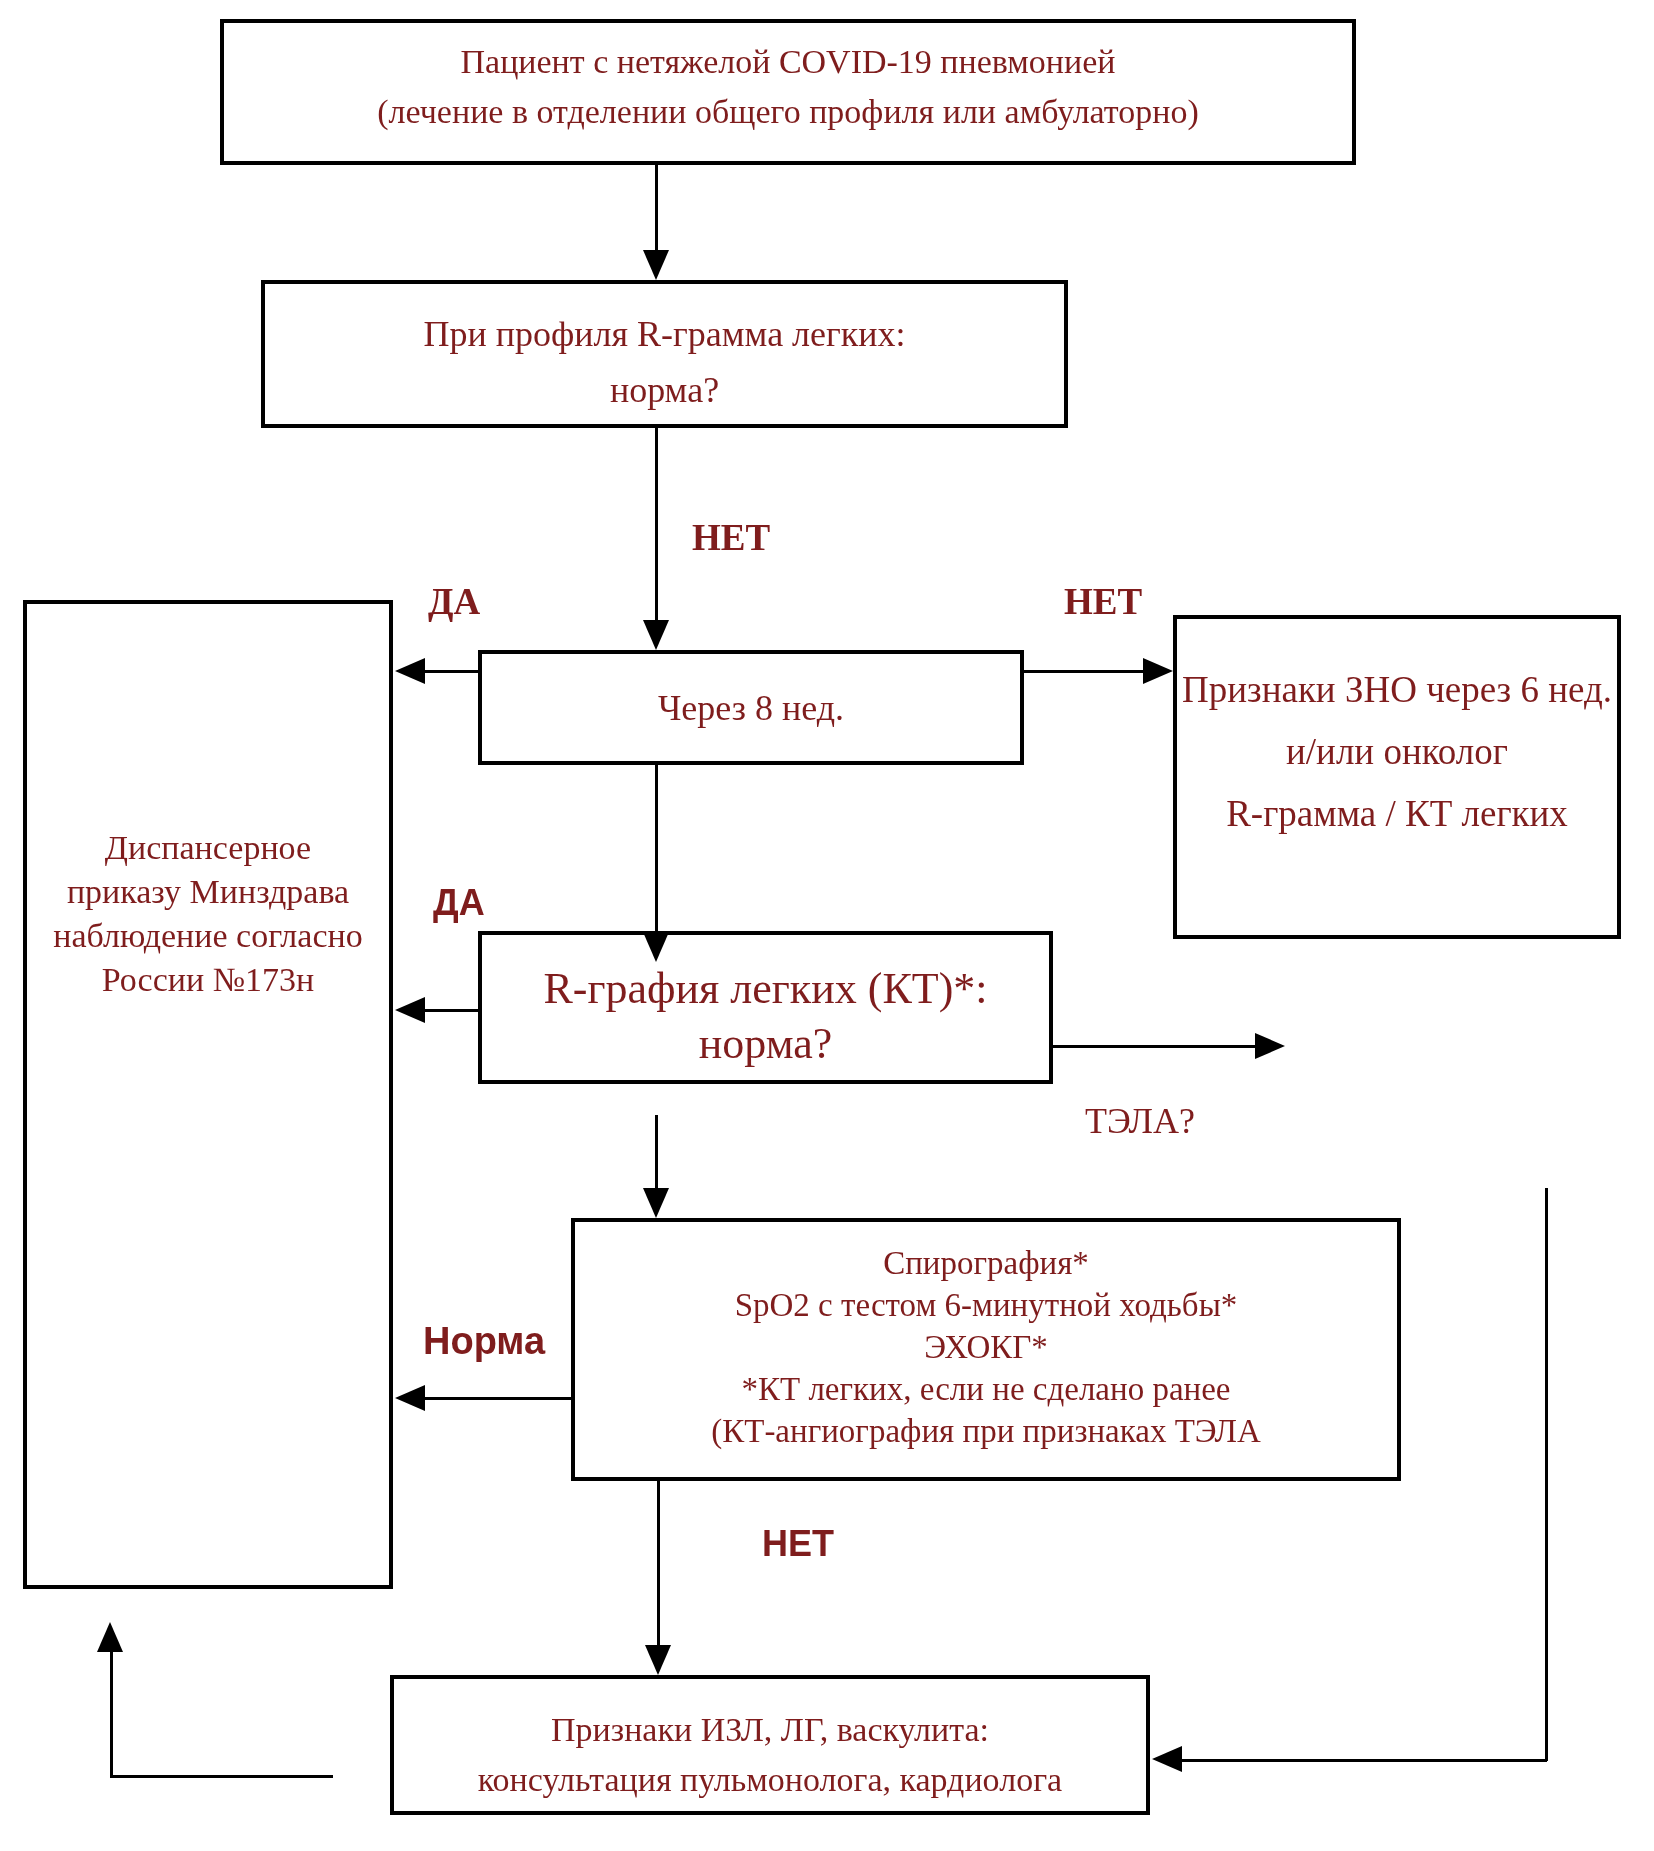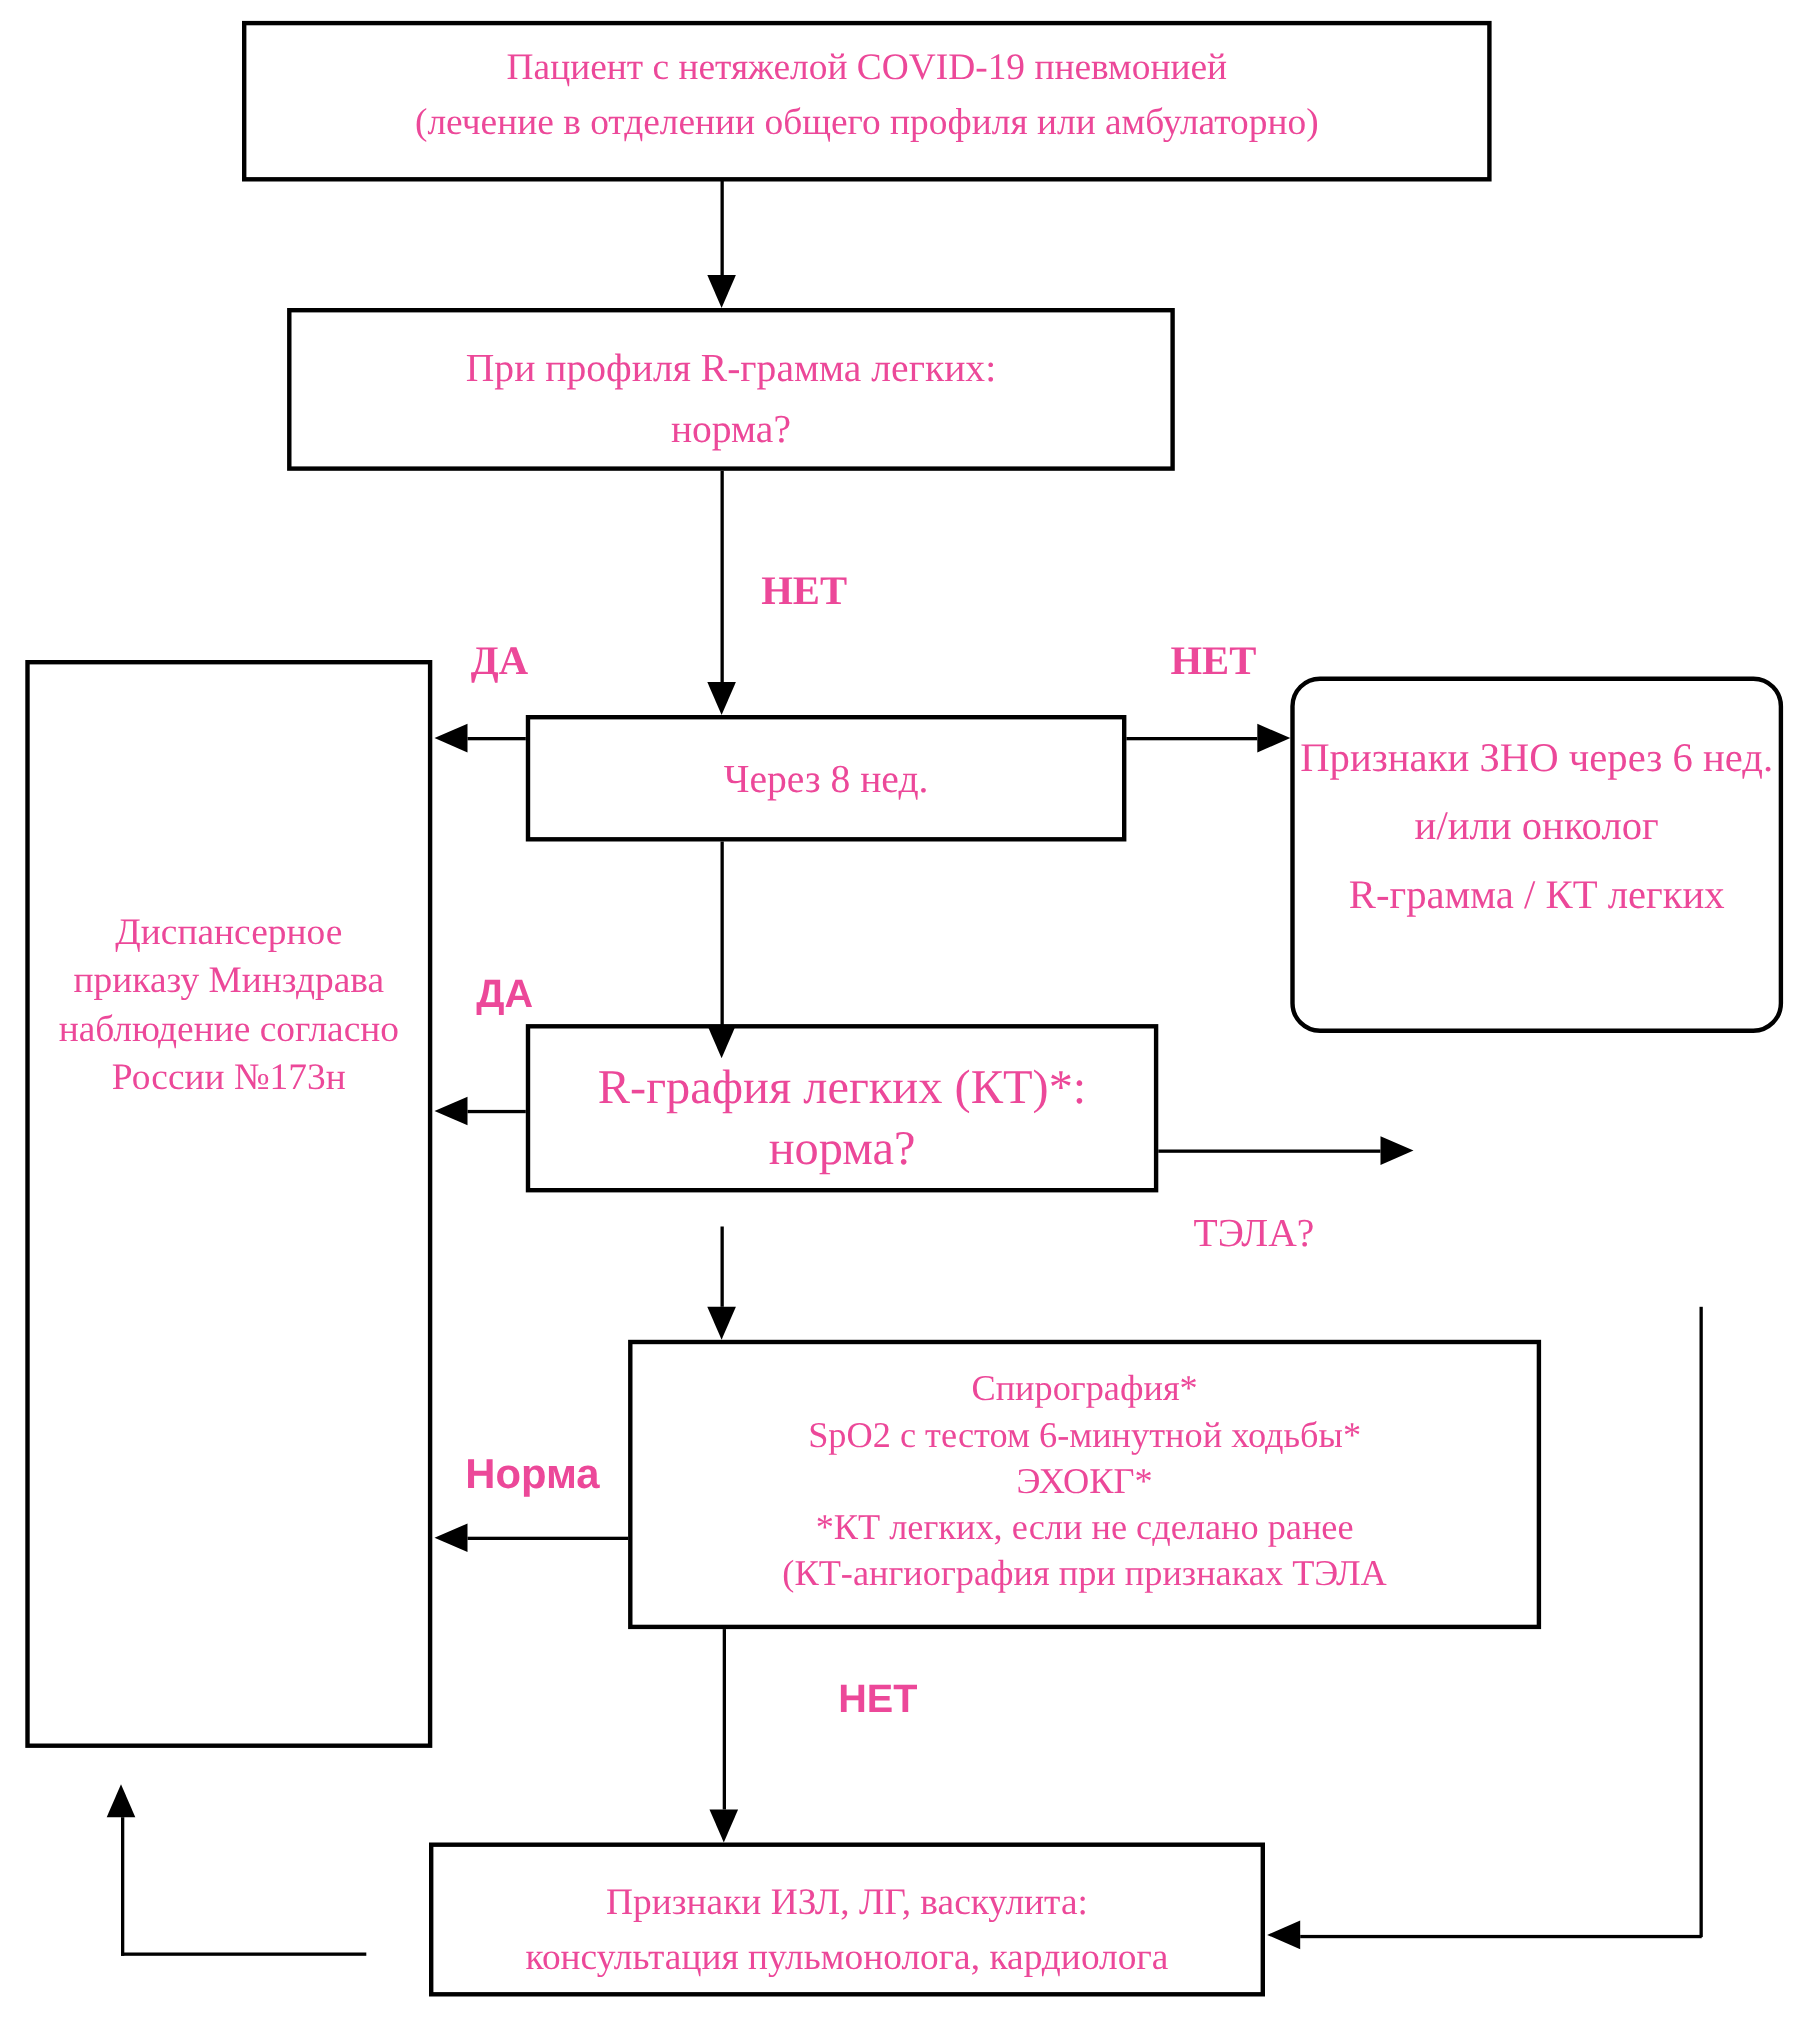--- a/index.html
+++ b/index.html
@@ -1,37 +1,37 @@
 <!DOCTYPE html>
 <html><head>
 <meta charset="utf-8">
 <style>
   html,body{margin:0;padding:0;background:#ffffff;}
   #canvas{
     position:relative;
     width:1654px;height:1826px;
     background:#ffffff;
     font-family:"Liberation Serif", serif;
-    color:#ec4899;
+    color:#7f1d1d;
     overflow:hidden;
     text-decoration:underline;
   }
   .box{
     position:absolute;
     border:4px solid #000;
     background:#fff;
     box-sizing:border-box;
     text-align:center;
   }
   .box .ln{display:block;white-space:nowrap;}
   
   #box-patient{left:220px;top:19px;width:1136px;height:146px;padding-top:14px;font-size:34px;line-height:50px;}
   #box-discharge{left:261px;top:280px;width:807px;height:148px;padding-top:22px;font-size:36px;line-height:56px;}
   #box-through8{left:478px;top:650px;width:546px;height:115px;display:flex;align-items:center;justify-content:center;font-size:36px;}
-  #box-zno{left:1173px;top:615px;width:448px;height:324px;padding-top:40px;font-size:37px;line-height:62px;border-radius:27px;}
+  #box-zno{left:1173px;top:615px;width:448px;height:324px;padding-top:40px;font-size:37px;line-height:62px;}
   #box-dispensary{left:23px;top:600px;width:370px;height:989px;padding-top:222px;font-size:34px;line-height:44px;}
   #box-rgraphy{left:478px;top:931px;width:575px;height:153px;padding-top:26px;font-size:44px;line-height:55px;}
   #box-ct{left:1285px;top:980px;width:337px;height:208px;padding-top:48px;font-size:37px;}
   #box-spiro{left:571px;top:1218px;width:830px;height:263px;padding-top:20px;font-size:33px;line-height:42px;}
   #box-izl{left:390px;top:1675px;width:760px;height:140px;padding-top:26px;font-size:34px;line-height:50px;}
   
   .cline{position:absolute;background:#000;}
   
   .ah{position:absolute;width:0;height:0;}
   .ah-down{border-left:13px solid transparent;border-right:13px solid transparent;border-top:30px solid #000;}

